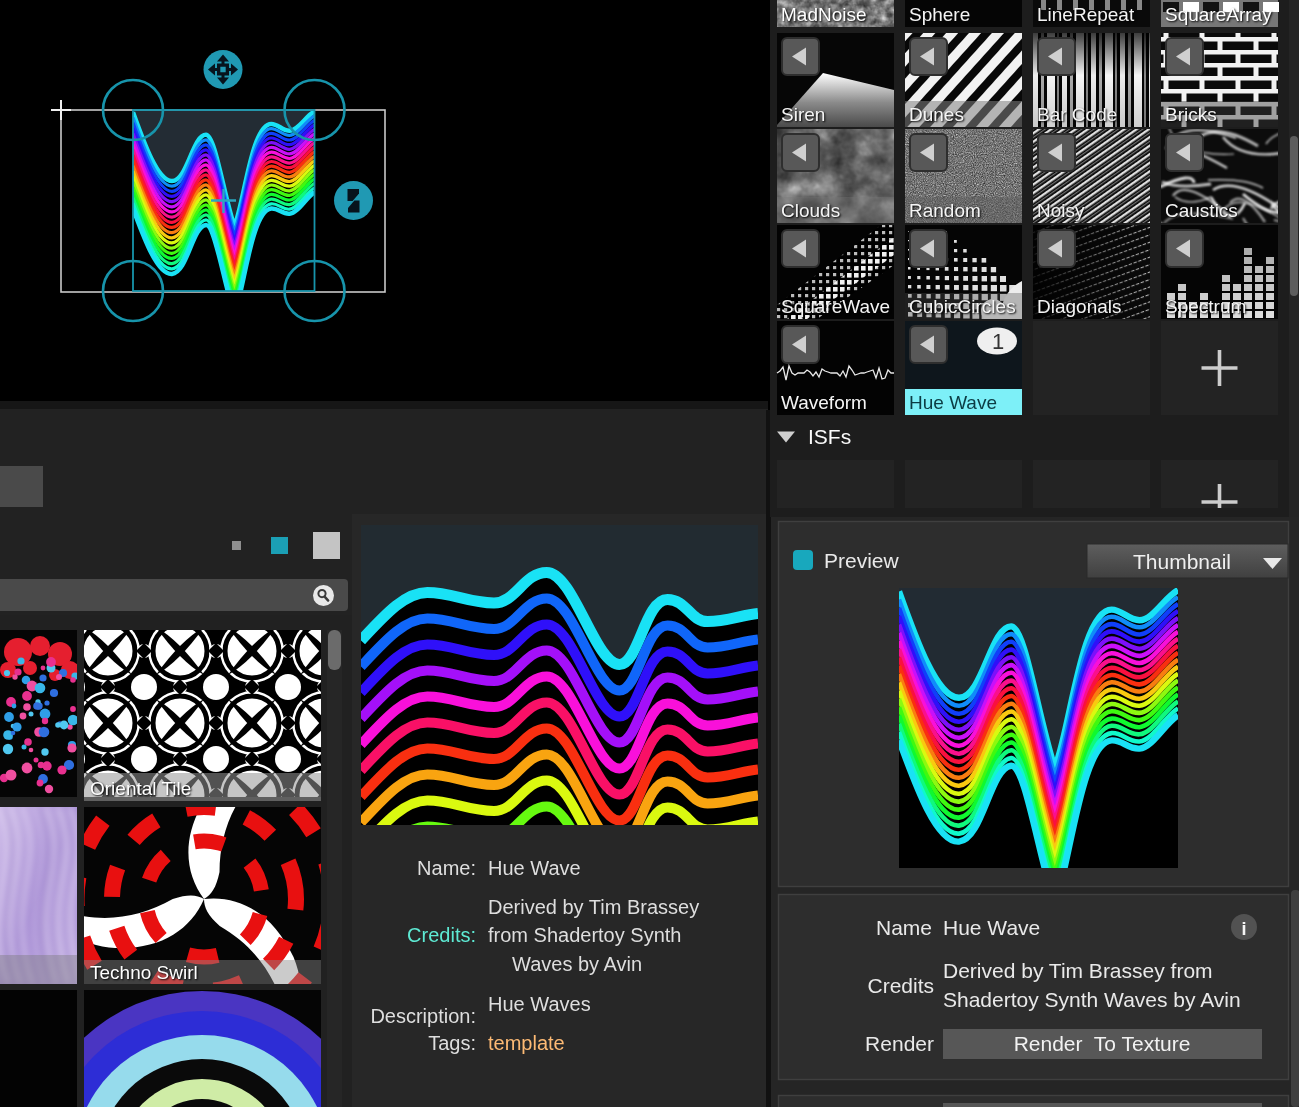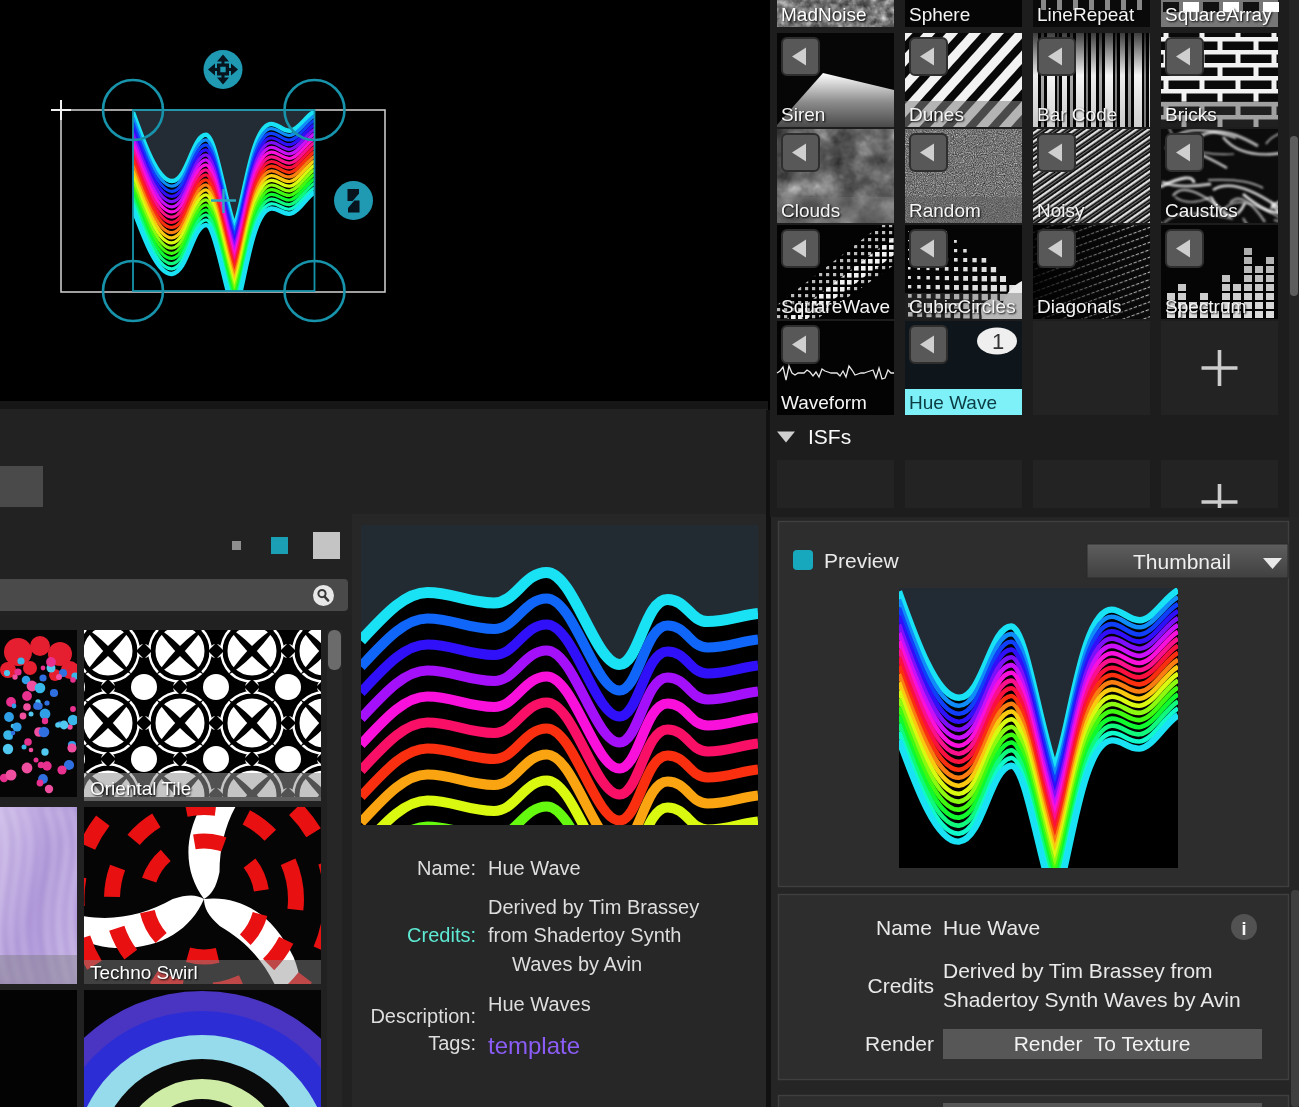--- a/index.html
+++ b/index.html
@@ -269,21 +269,21 @@
     </svg>
     <div class="abs" style="left:256px;top:857px;width:220px;text-align:right;color:#dedede;font-size:20px;">Name:</div>
     <div class="abs" style="left:488px;top:857px;color:#dedede;font-size:20px;white-space:nowrap;">Hue Wave</div>
     <div class="abs" style="left:256px;top:924px;width:220px;text-align:right;color:#5eead4;font-size:20px;">Credits:</div>
     <div class="abs" style="left:488px;top:896px;color:#dedede;font-size:20px;white-space:nowrap;">Derived by Tim Brassey</div>
     <div class="abs" style="left:488px;top:924px;color:#dedede;font-size:20px;white-space:nowrap;">from Shadertoy Synth</div>
     <div class="abs" style="left:488px;top:953px;color:#dedede;font-size:20px;white-space:nowrap;margin-left:24px;">Waves by Avin</div>
     <div class="abs" style="left:256px;top:993px;width:220px;text-align:right;color:#dedede;font-size:20px;margin-top:12px;">Description:</div>
     <div class="abs" style="left:488px;top:993px;color:#dedede;font-size:20px;white-space:nowrap;">Hue Waves</div>
     <div class="abs" style="left:256px;top:1032px;width:220px;text-align:right;color:#dedede;font-size:20px;">Tags:</div>
-    <div class="abs" style="left:488px;top:1032px;color:#8b5cf6;font-size:24px;white-space:nowrap;">template</div>
+    <div class="abs" style="left:488px;top:1032px;color:#fdba74;font-size:20px;white-space:nowrap;">template</div>
     <svg class="abs" style="left:770px;top:0" width="529" height="517" viewBox="0 0 529 517">
       <rect width="529" height="517" fill="#1d1d1d"></rect>
       <filter id="rndm" x="0%" y="0%" width="100%" height="100%">
         <feTurbulence type="fractalNoise" baseFrequency="0.12" numOctaves="3" seed="8"></feTurbulence>
         <feColorMatrix type="saturate" values="0"></feColorMatrix>
         <feComponentTransfer>
           <feFuncR type="linear" slope="1.9" intercept="-0.25"></feFuncR>
           <feFuncG type="linear" slope="1.9" intercept="-0.25"></feFuncG>
           <feFuncB type="linear" slope="1.9" intercept="-0.25"></feFuncB>
         </feComponentTransfer>

